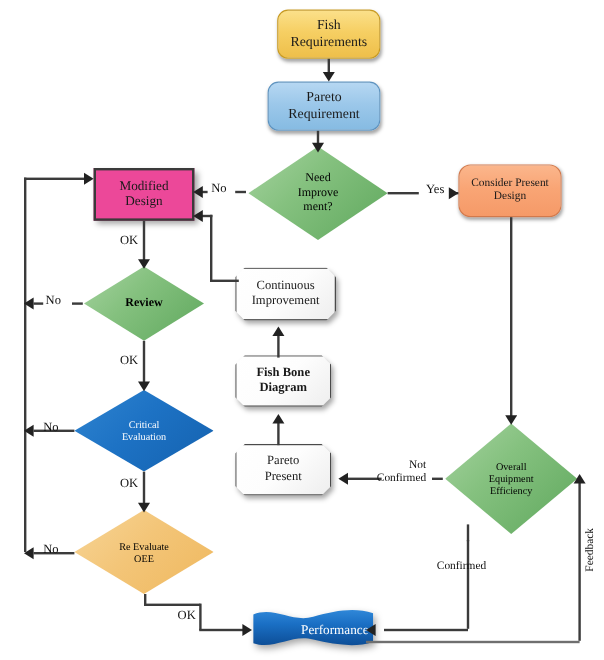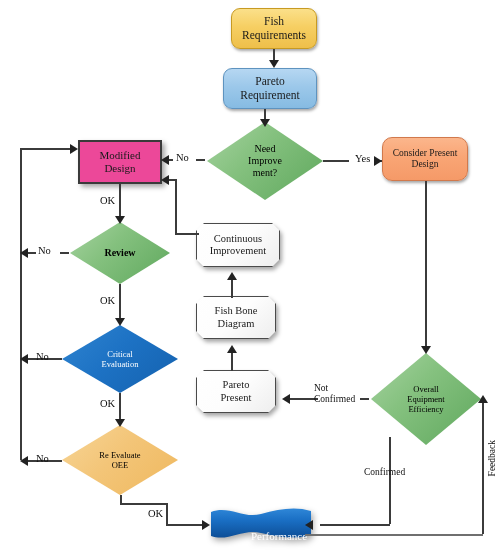--- a/index.html
+++ b/index.html
@@ -40,34 +40,34 @@
       justify-content:center;text-align:center;line-height:1.18;pointer-events:none;}
 
   .d-green .shape{background:linear-gradient(135deg,#a6d3a0 0%,#85c17f 40%,#5fa85d 100%);
                   border:0;outline:1px solid #4e8a4c;}
   .d-blue  .shape{background:linear-gradient(135deg,#2f84d0 0%,#1d72c4 45%,#1461ae 100%);}
   .d-gold  .shape{background:linear-gradient(135deg,#f7d596 0%,#f3c578 45%,#efb85e 100%);
                   outline:1px solid #c89b3e;}
 
   
   .banner{position:absolute;filter:drop-shadow(2px 3px 3px rgba(0,0,0,.35));}
-  .banner .txt{position:absolute;inset:0;display:flex;align-items:flex-end;
+  .banner .txt{position:absolute;inset:0;display:flex;align-items:center;
                justify-content:center;color:#fff;padding-left:36px;}
 
   
   .ln{position:absolute;background:#3b3b3b;}
   .h{height:1.6px;}
   .v{width:1.6px;}
   .arw{position:absolute;width:0;height:0;}
   .arw.down{border-left:5px solid transparent;border-right:5px solid transparent;border-top:8px solid #222;}
   .arw.up{border-left:5px solid transparent;border-right:5px solid transparent;border-bottom:8px solid #222;}
   .arw.left{border-top:5px solid transparent;border-bottom:5px solid transparent;border-right:8px solid #222;}
   .arw.right{border-top:5px solid transparent;border-bottom:5px solid transparent;border-left:8px solid #222;}
 
-  .elbl{position:absolute;color:#111;white-space:nowrap;text-align:left;line-height:1.15;}
+  .elbl{position:absolute;color:#111;white-space:nowrap;text-align:right;line-height:1.15;}
   .vert{writing-mode:vertical-rl;transform:rotate(180deg);}
   .tick{position:absolute;background:#3b3b3b;height:1.6px;width:9px;}
 </style>
 </head>
 <body>
 
 <div id="canvas">
 
   <div class="node rrect user" style="left:231px;top:8px;width:86px;height:41px;font-size:11.5px;">
     <div>
@@ -138,21 +138,21 @@
   <div class="bevel-wrap" style="left:196px;top:223px;width:84px;height:44px;">
     <div class="node bevel" style="left:0;top:0;width:84px;height:44px;font-size:10.5px;">
       <div>
         <div>Continuous</div>
         <div>Improvement</div>
       </div>
     </div>
   </div>
 
   <div class="bevel-wrap" style="left:196px;top:296px;width:80px;height:43px;">
-    <div class="node bevel" style="left:0;top:0;width:80px;height:43px;font-size:10.5px;">
+    <div class="node bevel" style="left:0;top:0;width:80px;height:43px;font-size:10.5px;font-weight:bold;">
       <div>
         <div>Fish Bone</div>
         <div>Diagram</div>
       </div>
     </div>
   </div>
 
   <div class="bevel-wrap" style="left:196px;top:370px;width:80px;height:43px;">
     <div class="node bevel" style="left:0;top:0;width:80px;height:43px;font-size:10.5px;">
       <div>

